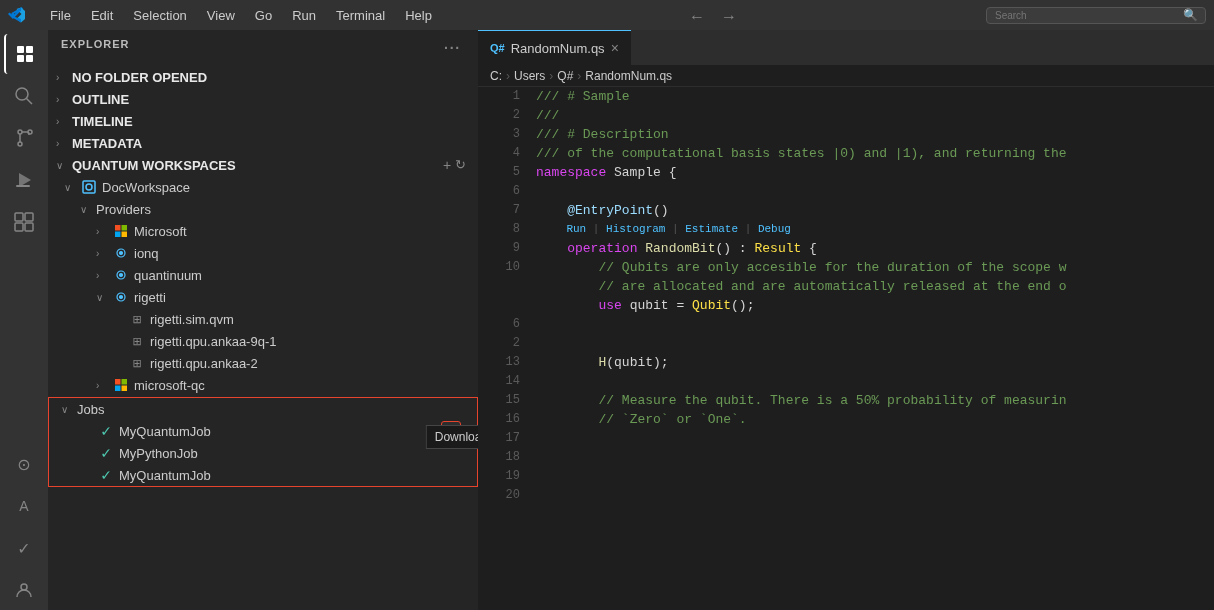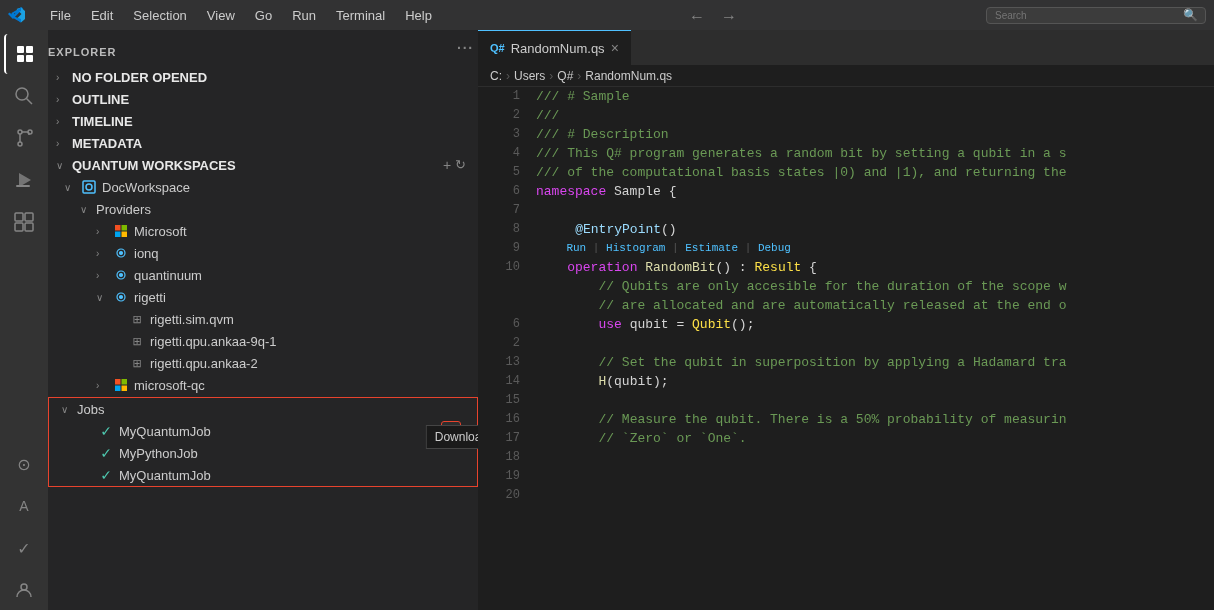--- a/index.html
+++ b/index.html
@@ -114,22 +114,22 @@
     .sidebar {
       width: 430px;
       background: #252526;
       display: flex;
       flex-direction: column;
       flex-shrink: 0;
       overflow: hidden;
     }
     .sidebar-header {
       display: flex;
-      align-items: flex-end;
-      padding: 8px 0;
+      align-items: flex-start;
+      padding: 8px 13px;
       font-size: 11px;
       font-weight: 700;
       letter-spacing: 1px;
       color: #bbbbbb;
       text-transform: uppercase;
     }
     .sidebar-header-actions {
       margin-left: auto;
       display: flex;
       gap: 4px;
@@ -613,41 +613,40 @@
         <div class="line-number">16</div>
         <div class="line-number">17</div>
         <div class="line-number">18</div>
         <div class="line-number">19</div>
         <div class="line-number">20</div>
       </div>
       <div class="code-content">
         <div class="code-line"><span class="c-green">/// # Sample</span></div>
         <div class="code-line"><span class="c-green">///</span></div>
         <div class="code-line"><span class="c-green">/// # Description</span></div>
-        <div class="code-line"><span class="c-green">/// This Q# program generates a random bit by setting a qubit in a s</span></div>
         <div class="code-line"><span class="c-green">/// of the computational basis states |0) and |1), and returning the</span></div>
         <div class="code-line"><span class="c-pink">namespace</span><span class="c-white"> Sample </span><span class="c-white">{</span></div>
         <div class="code-line"></div>
-        <div class="code-line"><span class="c-white">    </span><span style="color:#9cdcfe;margin-left:8px;">@EntryPoint</span><span class="c-white">()</span></div>
+        <div class="code-line"><span class="c-white">    </span><span style="color:#9cdcfe;">@EntryPoint</span><span class="c-white">()</span></div>
         <div class="code-line" style="height:19px;font-size:11px;color:#858585;padding-left:4px;">
           <span style="color:#858585;">    </span>
           <span class="run-link">Run</span>
           <span style="color:#555;"> | </span>
           <span class="run-link">Histogram</span>
           <span style="color:#555;"> | </span>
           <span class="run-link">Estimate</span>
           <span style="color:#555;"> | </span>
           <span class="run-link">Debug</span>
         </div>
         <div class="code-line"><span class="c-white">    </span><span class="c-pink">operation</span><span class="c-white"> </span><span class="c-yellow">RandomBit</span><span class="c-white">() : </span><span class="c-teal">Result</span><span class="c-white"> {</span></div>
         <div class="code-line"><span class="c-white">        </span><span class="c-green">// Qubits are only accesible for the duration of the scope w</span></div>
         <div class="code-line"><span class="c-white">        </span><span class="c-green">// are allocated and are automatically released at the end o</span></div>
         <div class="code-line"><span class="c-white">        </span><span class="c-pink">use</span><span class="c-white"> qubit = </span><span class="c-teal">Qubit</span><span class="c-white">();</span></div>
         <div class="code-line"></div>
-        <div class="code-line"><span class="c-white">        </span><span class="c-green">// Set the qubit in superposition by applying a Hadamard tra</span></div>
+        <div class="code-line"><span class="c-white">        </span></div>
         <div class="code-line"><span class="c-white">        </span><span class="c-yellow">H</span><span class="c-white">(qubit);</span></div>
         <div class="code-line"></div>
         <div class="code-line"><span class="c-white">        </span><span class="c-green">// Measure the qubit. There is a 50% probability of measurin</span></div>
         <div class="code-line"><span class="c-white">        </span><span class="c-green">// `Zero` or `One`.</span></div>
       </div>
     </div>
   </div>
 
 </div>
 

